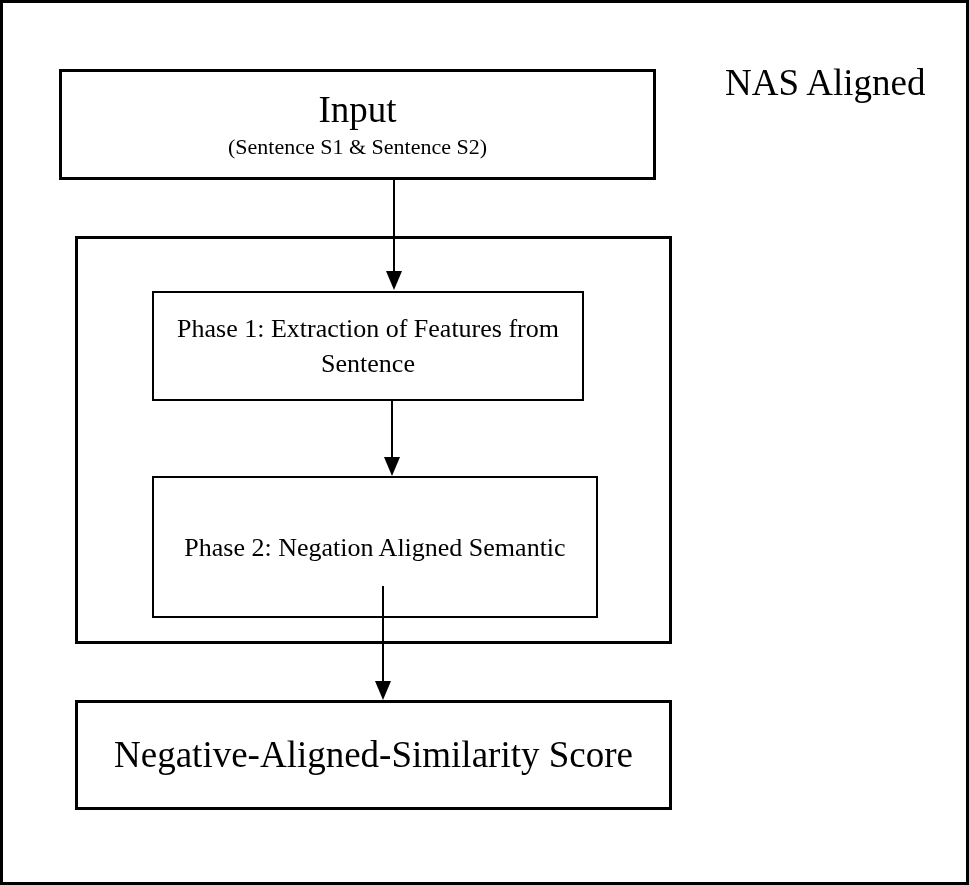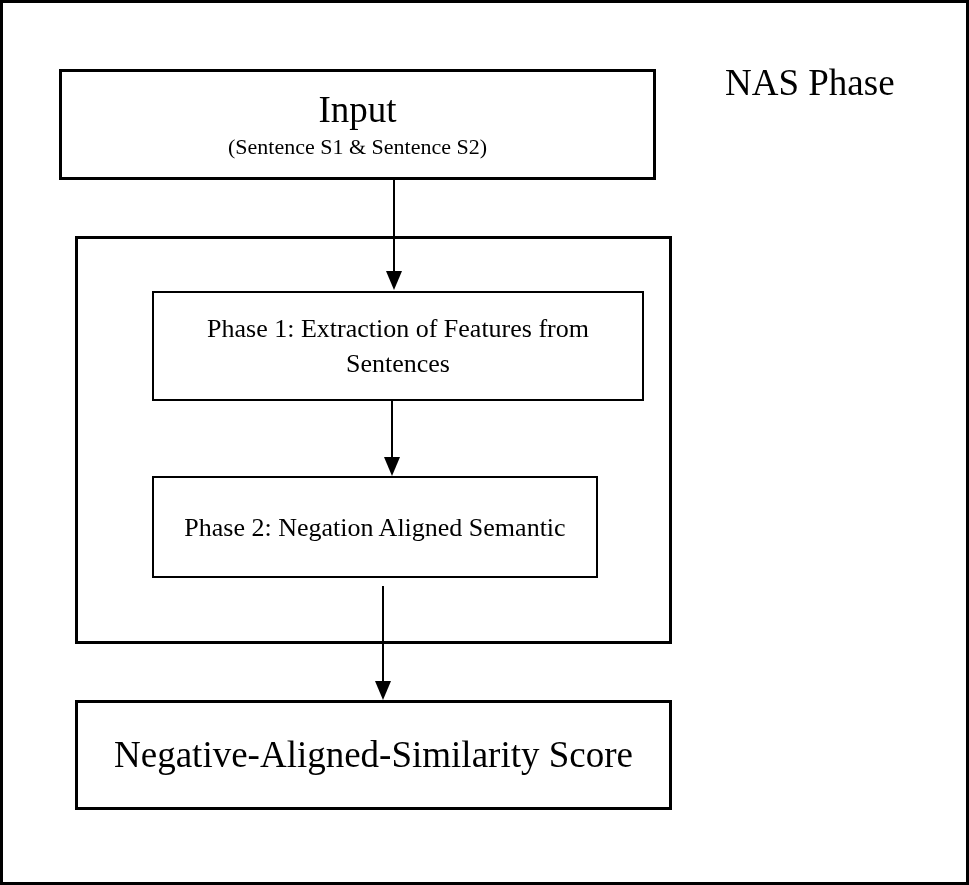--- a/index.html
+++ b/index.html
@@ -26,22 +26,22 @@
     flex-direction: column;
     align-items: center;
     justify-content: center;
     text-align: center;
   }
   .outer-border { border: 3px solid var(--ink, #000000); }
   .inner-border { border: 2px solid var(--ink, #000000); }
 
   .box-input     { left: 56px;  top: 66px;  width: 597px; height: 111px; z-index: 2; }
   .box-container { left: 72px;  top: 233px; width: 597px; height: 408px; z-index: 1; background: transparent; }
-  .box-phase1    { left: 149px; top: 288px; width: 492px; height: 110px; z-index: 2; }
-  .box-phase2    { left: 149px; top: 473px; width: 446px; height: 102px; z-index: 2; }
+  .box-phase1    { left: 149px; top: 288px; width: 432px; height: 110px; z-index: 2; }
+  .box-phase2    { left: 149px; top: 473px; width: 446px; height: 142px; z-index: 2; }
   .box-output    { left: 72px;  top: 697px; width: 597px; height: 110px; z-index: 2; gap: 17px; }
 
   .box-title {
     font-size: 37px;
     line-height: 1.15;
     white-space: nowrap;
   }
   .box-sub {
     font-size: 22px;
     line-height: 1.2;
@@ -85,32 +85,32 @@
   .arrow2 .head { left: 381px; top: 454px; }
   
   .arrow3 .stem { left: 379px; top: 583px; height: 97px; }
   .arrow3 .head { left: 372px; top: 678px; }
 </style>
 </head>
 <body>
 
 <div class="canvas">
 
-  <div class="nas-label">NAS Phase</div>
+  <div class="nas-label">NAS Aligned</div>
 
   <div class="dbox outer-border box-input">
     <div class="box-title">Input</div>
     <div class="box-sub">(Sentence S1 &amp; Sentence S2)</div>
   </div>
 
   <div class="dbox outer-border box-container"></div>
 
   <div class="dbox inner-border box-phase1">
     <div class="phase-text">Phase 1: Extraction of Features from</div>
-    <div class="phase-text">Sentences</div>
+    <div class="phase-text">Sentence</div>
   </div>
 
   <div class="dbox inner-border box-phase2">
     <div class="phase-text">Phase 2: Negation Aligned Semantic</div>
   </div>
 
   <div class="dbox outer-border box-output">
     <div class="box-title">Negative-Aligned-Similarity Score</div>
   </div>
 

